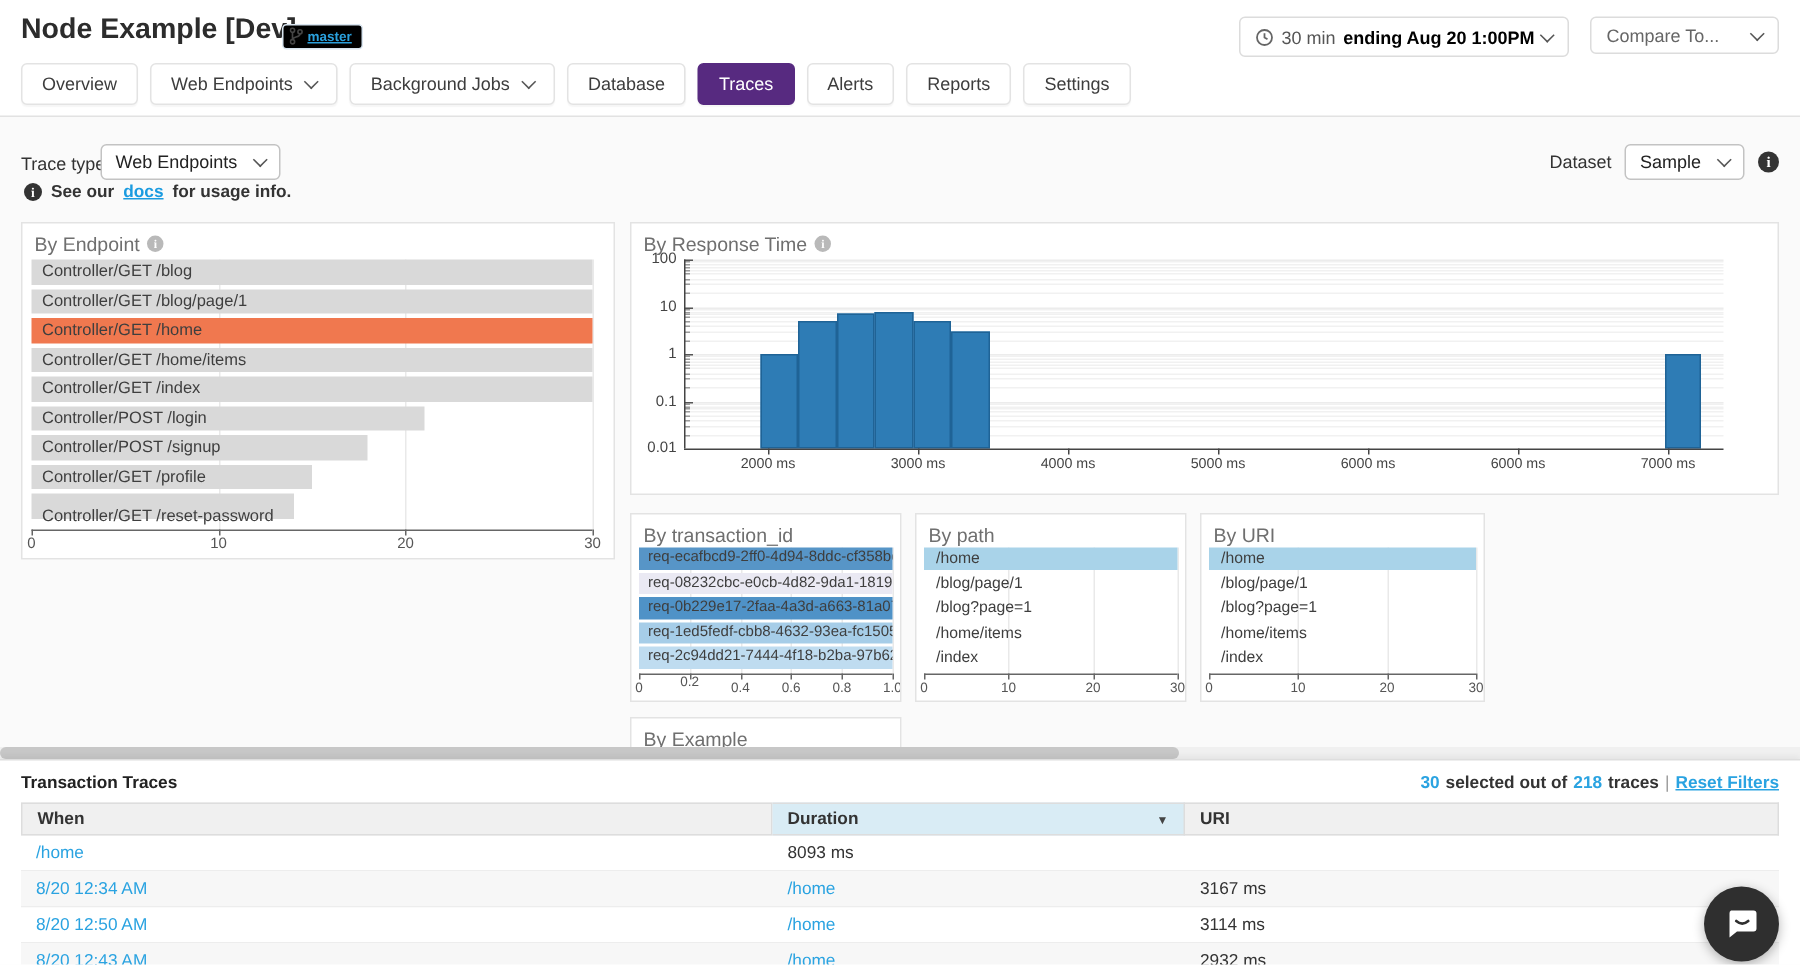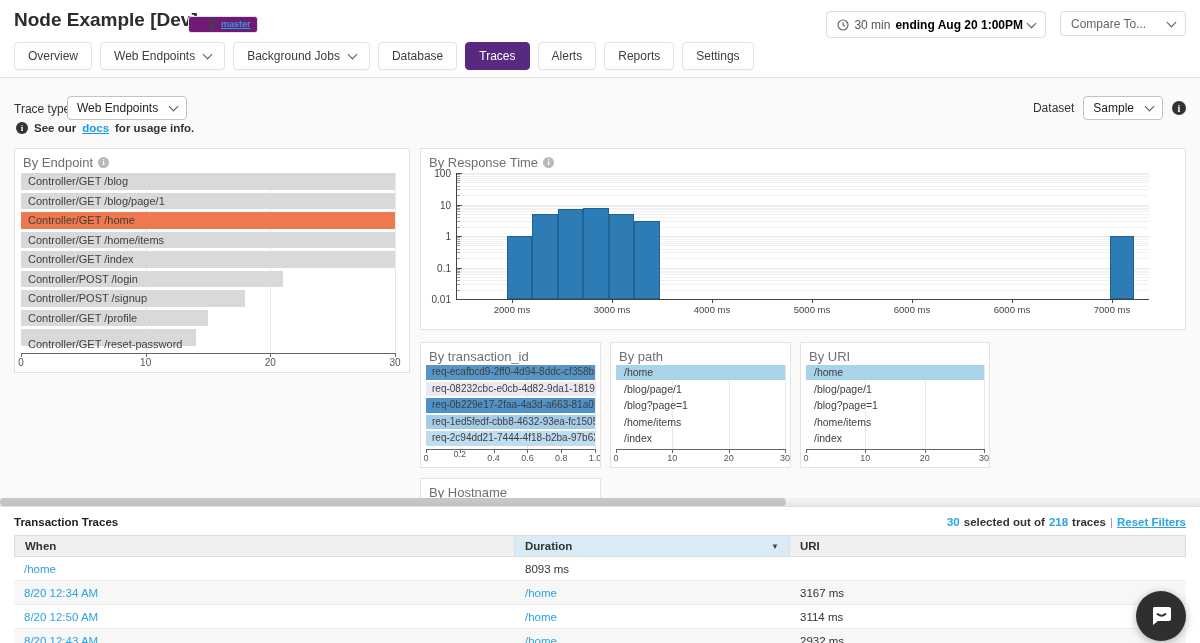--- a/index.html
+++ b/index.html
@@ -3,21 +3,21 @@
 <meta charset="utf-8">
 <style>
   html,body{margin:0;padding:0}
   body{width:1200px;height:643px;position:relative;overflow:hidden;background:#fff;
        font-family:"Liberation Sans",sans-serif;color:#333;-webkit-font-smoothing:antialiased}
   a{cursor:pointer}
 
   
   #app-title{position:absolute;left:14px;top:9px;font-size:19px;font-weight:700;color:#2c2c2c}
   #branch-chip{position:absolute;left:188px;top:16px;display:flex;align-items:center;gap:3px;
-               background:#701a75;border:1px solid #d9e5f0;border-radius:3px;padding:1px 6px 2px 20px}
+               background:#000000;border:1px solid #d9e5f0;border-radius:3px;padding:1px 6px 2px 4px}
   #branch-chip a{font-size:9px;font-weight:700;color:#2aa0dd;text-decoration:underline}
   #time-btn{position:absolute;right:154px;top:11px;height:25px;display:flex;align-items:center;gap:5px;
             padding:0 10px;background:#fff;border:1px solid #dcdcdc;border-radius:4px;font-size:12px;color:#555;cursor:pointer}
   #time-btn b{color:#000000;font-weight:700}
   #compare-btn{position:absolute;right:14px;top:11px;width:126px;height:25px;display:flex;align-items:center;
             justify-content:space-between;padding:0 10px;background:#fff;border:1px solid #dcdcdc;border-radius:4px;
             font-size:12px;color:#666;box-sizing:border-box;cursor:pointer}
   .chev{width:6px;height:6px;border-right:1.5px solid #555;border-bottom:1.5px solid #555;
         transform:rotate(45deg);display:inline-block;flex:none;margin-top:-3px}
   #nav-tabs{position:absolute;left:14px;top:42px;display:flex;gap:8px}
@@ -417,21 +417,21 @@
       <div class="xtick-label" style="left: 59.3333px; top: 88px; font-size: 9px;">10</div>
       <div class="xtick" style="left: 118.667px; top: 84px;"></div>
       <div class="xtick-label" style="left: 118.667px; top: 88px; font-size: 9px;">20</div>
       <div class="xtick" style="left: 178px; top: 84px;"></div>
       <div class="xtick-label" style="left: 178px; top: 88px; font-size: 9px;">30</div>
     </div>
 </div>
 
 <div class="panel" id="panel-host">
   <div class="panel-title">
-    <span>By Hostname</span>
+    <span>By Example</span>
   </div>
 </div>
 
 <div id="hscroll">
   <div id="hscroll-thumb"></div>
 </div>
 
 <div id="traces-section">
   <div id="traces-title">Transaction Traces</div>
   <div id="traces-meta">

